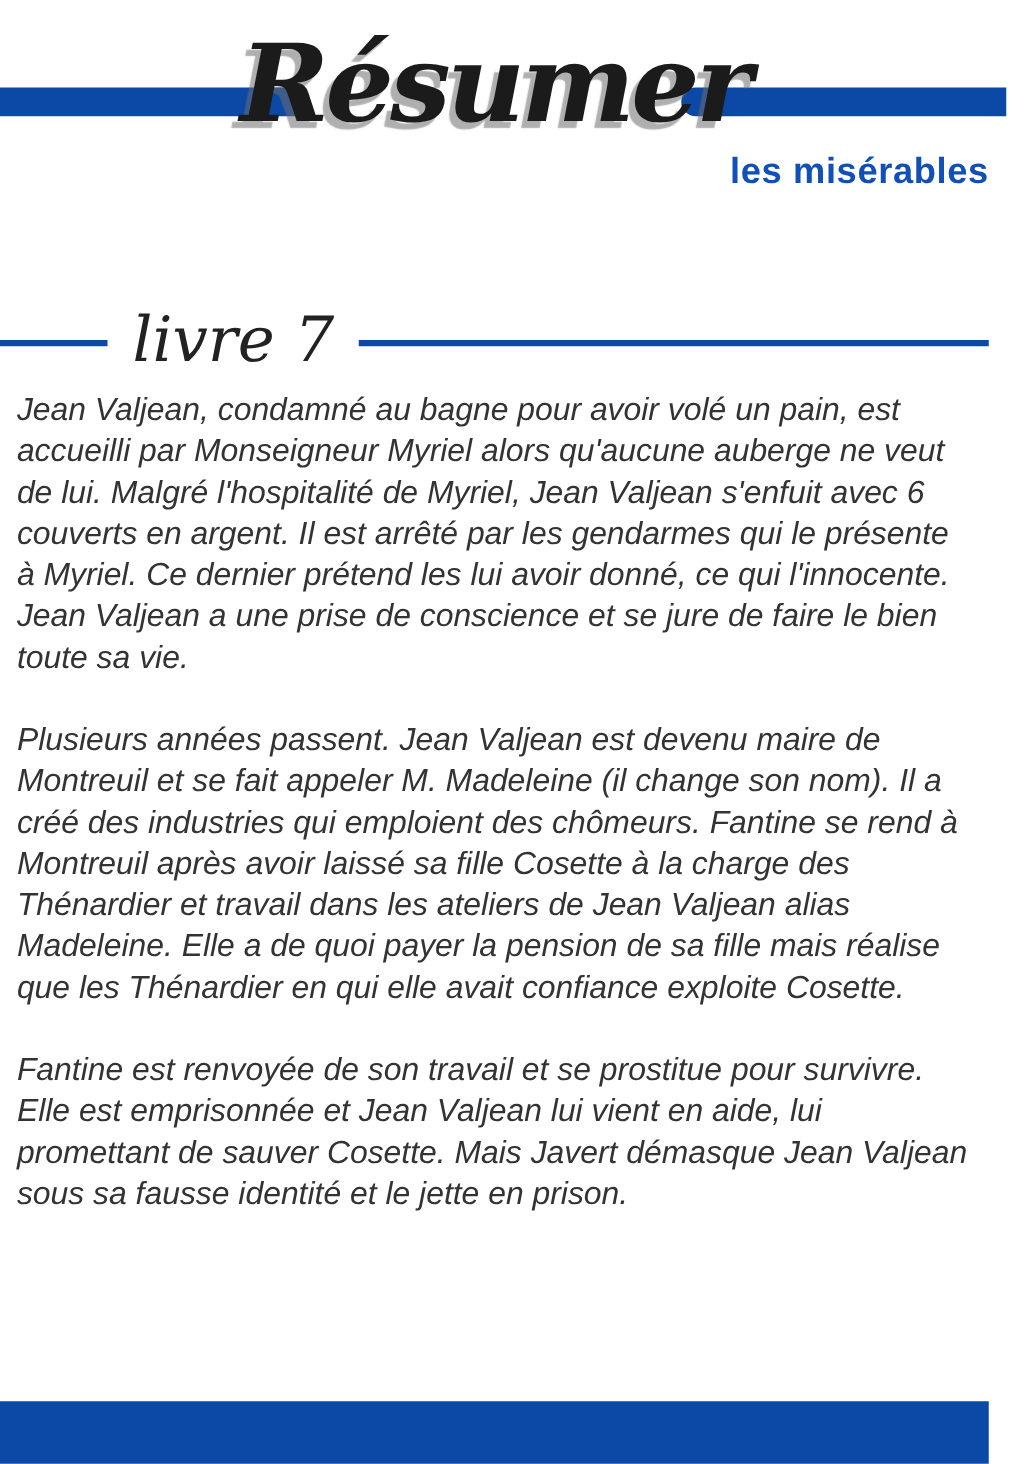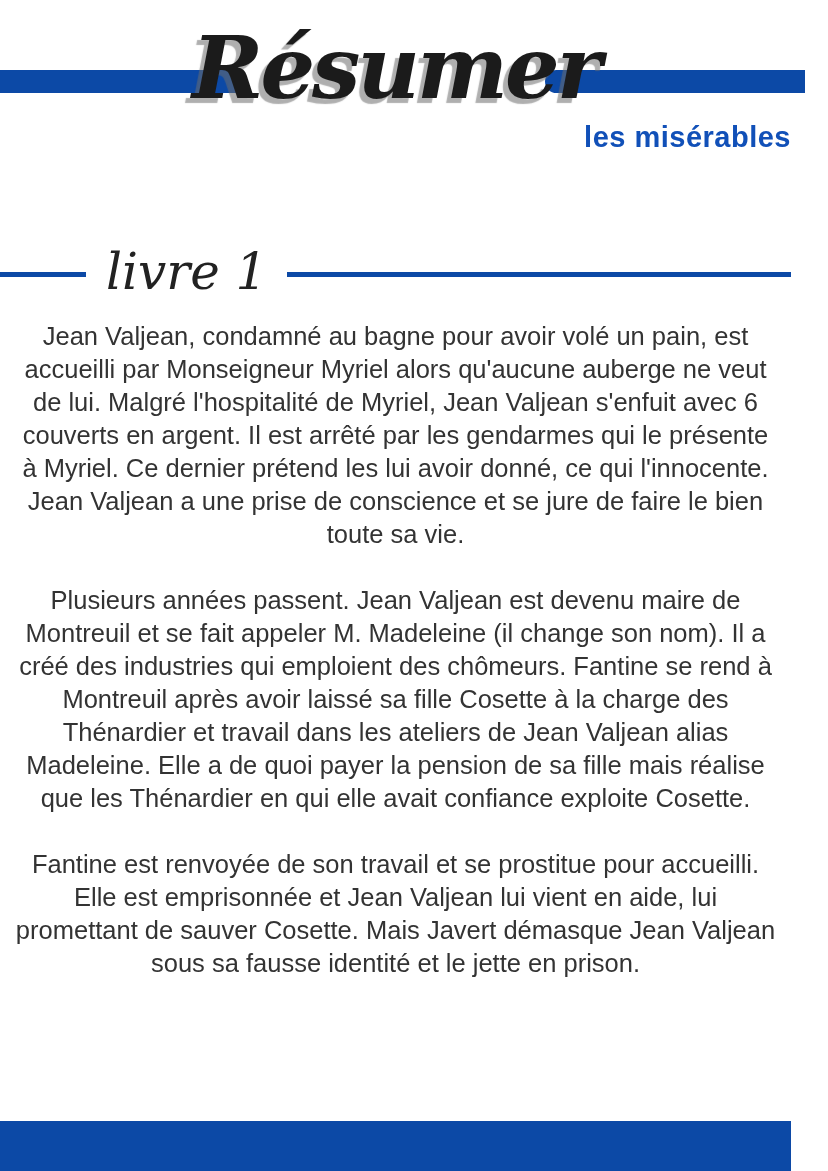--- a/index.html
+++ b/index.html
@@ -60,25 +60,26 @@
     font-size: 50px; line-height: 1;
     color: #222222;
     margin: 0 20px;
     transform: translateY(-2px);
     white-space: nowrap;
   }
 
   
   .content {
     width: 764px;
-    margin: 14px auto 0;
-    text-align: center;
+    margin: 6px auto 0;
+    text-align: left;
     color: var(--body-text);
     font-size: 25.5px;
     line-height: 33px;
+    font-style: italic;
   }
   .content p + p { margin-top: 33px; }
 
   
   .footer-bar {
     position: absolute; left: 0; bottom: 0;
     width: 100%; height: 50px;
     background: var(--accent-blue);
   }
 </style>
@@ -89,25 +90,25 @@
 
   <div class="header">
     <div class="bar bar-left"></div>
     <div class="bar bar-right"></div>
     <h1 class="title">Résumer</h1>
     <div class="subtitle">les misérables</div>
   </div>
 
   <div class="section-row">
     <div class="rule rule-left"></div>
-    <div class="section-heading">livre 1</div>
+    <div class="section-heading">livre 7</div>
     <div class="rule rule-right"></div>
   </div>
 
   <div class="content">
     <p>Jean Valjean, condamné au bagne pour avoir volé un pain, est accueilli par Monseigneur Myriel alors qu'aucune auberge ne veut de lui. Malgré l'hospitalité de Myriel, Jean Valjean s'enfuit avec 6 couverts en argent. Il est arrêté par les gendarmes qui le présente à Myriel. Ce dernier prétend les lui avoir donné, ce qui l'innocente. Jean Valjean a une prise de conscience et se jure de faire le bien toute sa vie.</p>
     <p>Plusieurs années passent. Jean Valjean est devenu maire de Montreuil et se fait appeler M. Madeleine (il change son nom). Il a créé des industries qui emploient des chômeurs. Fantine se rend à Montreuil après avoir laissé sa fille Cosette à la charge des Thénardier et travail dans les ateliers de Jean Valjean alias Madeleine. Elle a de quoi payer la pension de sa fille mais réalise que les Thénardier en qui elle avait confiance exploite Cosette.</p>
-    <p>Fantine est renvoyée de son travail et se prostitue pour accueilli. Elle est emprisonnée et Jean Valjean lui vient en aide, lui promettant de sauver Cosette. Mais Javert démasque Jean Valjean sous sa fausse identité et le jette en prison.</p>
+    <p>Fantine est renvoyée de son travail et se prostitue pour survivre. Elle est emprisonnée et Jean Valjean lui vient en aide, lui promettant de sauver Cosette. Mais Javert démasque Jean Valjean sous sa fausse identité et le jette en prison.</p>
   </div>
 
   <div class="footer-bar"></div>
 
 </div>
 
 </body></html>

